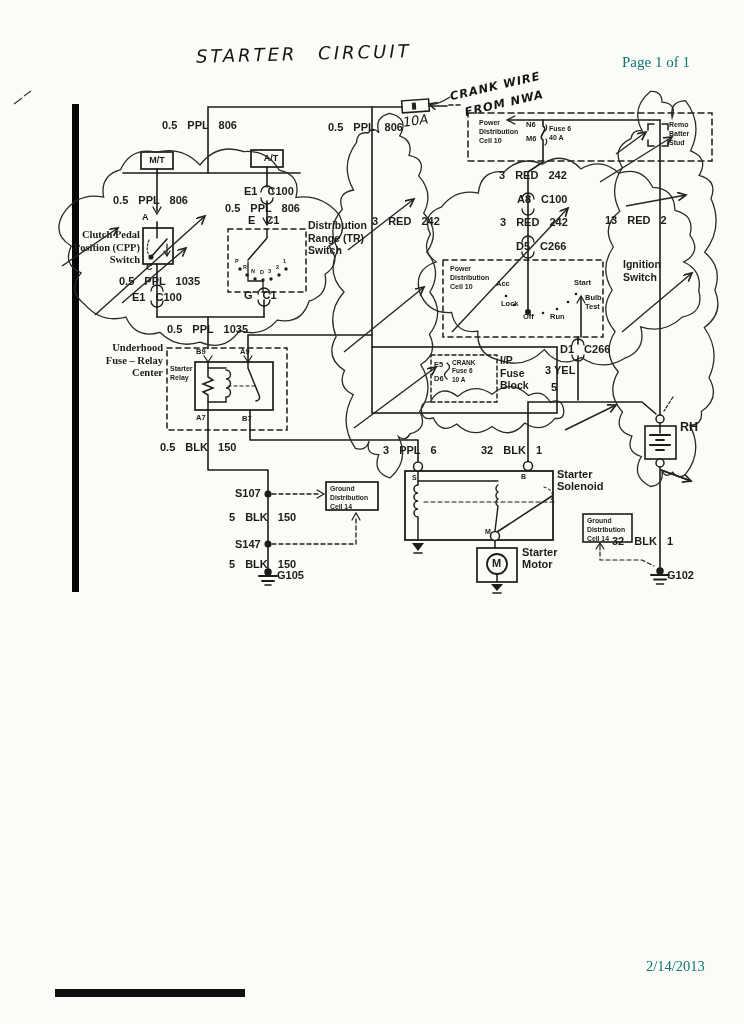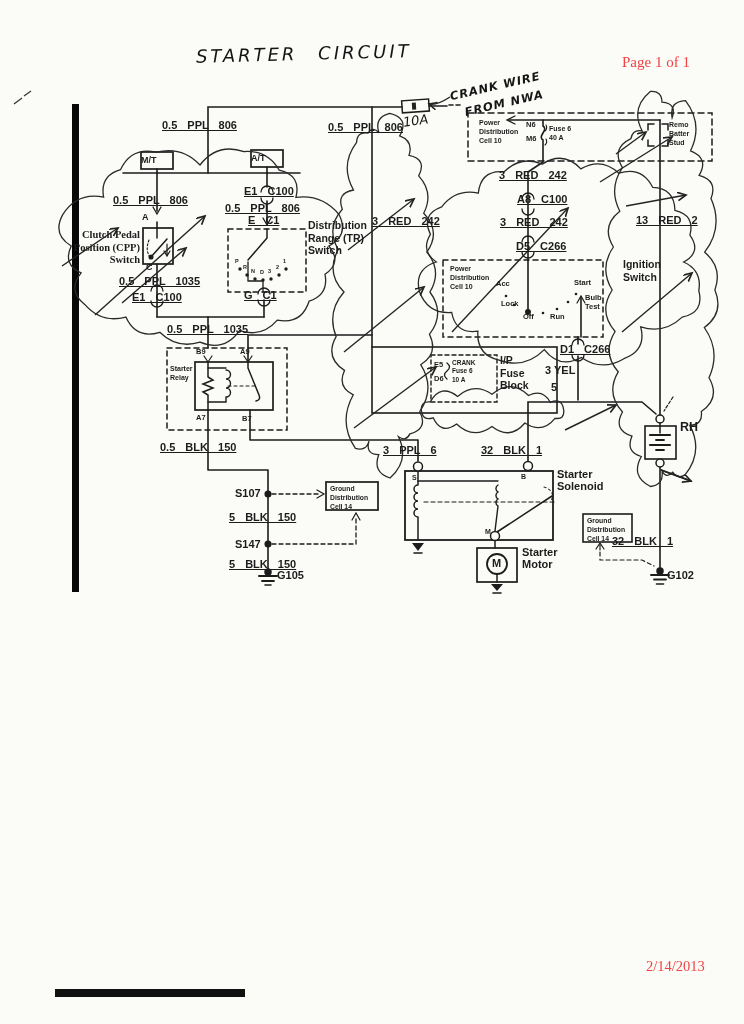--- a/index.html
+++ b/index.html
@@ -1,31 +1,31 @@
 <!DOCTYPE html>
 <html><head>
 <meta charset="utf-8">
 <style>
   html,body{margin:0;padding:0;background:#9a9a9a;}
   .page{position:relative;width:744px;height:1024px;margin:0 auto;background:#fbfbf8;
         font-family:"Liberation Sans",sans-serif;overflow:hidden;}
   svg.art{position:absolute;left:0;top:0;width:744px;height:1024px;}
   .lb{position:absolute;font-weight:bold;font-size:11px;line-height:1.12;color:#1c1c1c;
       white-space:pre-line;z-index:3;}
-  .wl{word-spacing:7px;text-decoration:underline;}
+  .wl{word-spacing:7px;}
   .t65{font-size:6.5px;line-height:1.3;}
   .t68{font-size:6.8px;line-height:1.3;}
   .t7{font-size:7px;line-height:1.3;}
   .t75{font-size:7.5px;line-height:1.15;}
   .t9{font-size:9px;}
   .t10{font-size:10.5px;line-height:1.2;}
   .t12{font-size:12.5px;}
   .ra{text-align:right;font-family:Liberation Serif, serif;}
-  .ctr{text-align:left;}
-  .serif{font-family:"Liberation Serif",serif;font-weight:normal;font-size:15px;color:#ef4444;}
+  .ctr{text-align:center;}
+  .serif{font-family:"Liberation Serif",serif;font-weight:normal;font-size:15px;color:#0f766e;}
   .hw{font-family:"DejaVu Sans",sans-serif;font-style:italic;font-weight:normal;color:#151515;}
   .title{font-size:18px;letter-spacing:3px;word-spacing:12px;transform:rotate(-1.5deg);}
   .note{font-size:11.5px;letter-spacing:1px;transform:rotate(-13deg);font-weight:bold;}
   .rate{font-size:13px;transform:rotate(-8deg);}
   .tiny5{font-size:5.5px;font-weight:bold;}
   .foot{font-size:14.5px;}
 </style>
 </head>
 <body>
 
@@ -236,21 +236,21 @@
 
 <div class="lb wl" style="left:162px;top:119px">0.5 PPL 806</div>
 <div class="lb wl" style="left:328px;top:121px">0.5 PPL 806</div>
 <div class="lb wl" style="left:113px;top:194px">0.5 PPL 806</div>
 <div class="lb wl" style="left:225px;top:202px">0.5 PPL 806</div>
 <div class="lb wl" style="left:119px;top:275px">0.5 PPL 1035</div>
 <div class="lb wl" style="left:167px;top:323px">0.5 PPL 1035</div>
 <div class="lb wl" style="left:372px;top:215px">3 RED 242</div>
 <div class="lb wl" style="left:499px;top:169px">3 RED 242</div>
 <div class="lb wl" style="left:500px;top:216px">3 RED 242</div>
-<div class="lb wl" style="left:636px;top:214px">13 RED 2</div>
+<div class="lb wl" style="left:605px;top:214px">13 RED 2</div>
 <div class="lb" style="left:545px;top:364px">3 YEL</div>
 <div class="lb" style="left:551px;top:381px">5</div>
 <div class="lb wl" style="left:160px;top:441px">0.5 BLK 150</div>
 <div class="lb wl" style="left:229px;top:511px">5 BLK 150</div>
 <div class="lb wl" style="left:229px;top:558px">5 BLK 150</div>
 <div class="lb wl" style="left:383px;top:444px">3 PPL 6</div>
 <div class="lb wl" style="left:481px;top:444px">32 BLK 1</div>
 <div class="lb wl" style="left:612px;top:535px">32 BLK 1</div>
 
 <div class="lb wl" style="left:244px;top:185px">E1 C100</div>
@@ -276,20 +276,23 @@
 <div class="lb t7" style="left:485px;top:527px">M</div>
 
 <div class="lb t9 ctr" style="left:141px;top:155px;width:32px">M/T</div>
 <div class="lb t9 ctr" style="left:251px;top:153px;width:40px">A/T</div>
 <div class="lb t10 ra" style="left:28px;top:229px;width:112px">Clutch Pedal
 Position (CPP)
 Switch</div>
 <div class="lb t10" style="left:308px;top:219px">Distribution
 Range (TR)
 Switch</div>
+<div class="lb t10 ra" style="left:53px;top:342px;width:110px">Underhood
+Fuse – Relay
+Center</div>
 <div class="lb t7" style="left:170px;top:364px">Starter
 Relay</div>
 <div class="lb t7" style="left:479px;top:118px">Power
 Distribution
 Cell 10</div>
 <div class="lb t7" style="left:549px;top:124px">Fuse 6
 40 A</div>
 <div class="lb t7" style="left:669px;top:120px">Remo
 Batter
 Stud</div>

